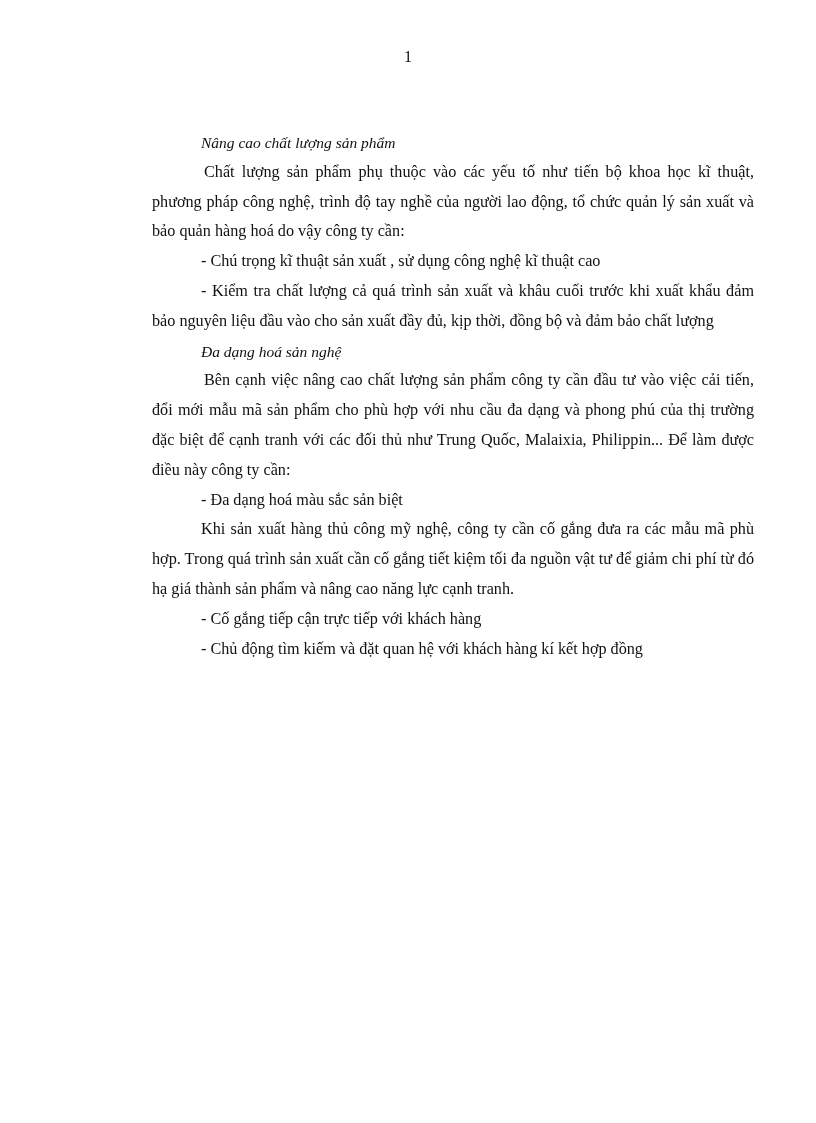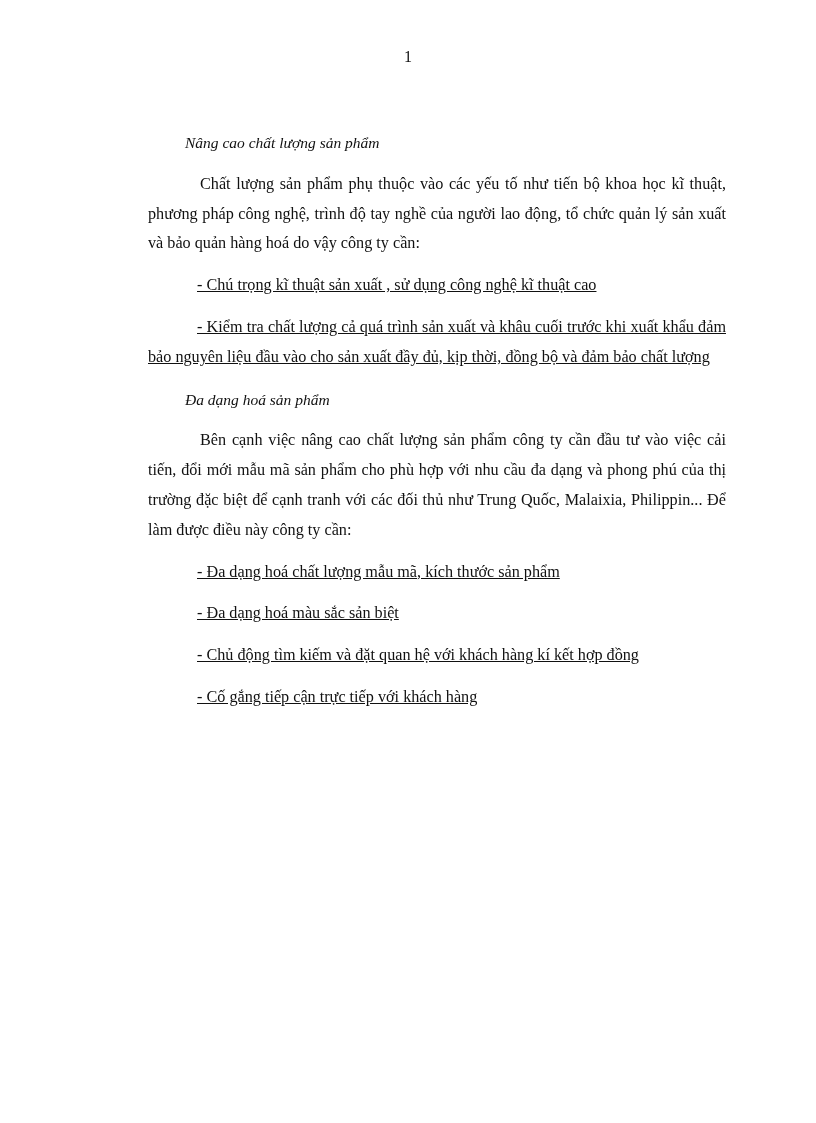--- a/index.html
+++ b/index.html
@@ -1,38 +1,38 @@
 <!DOCTYPE html>
 <html><head>
 <meta charset="utf-8">
 <style>
   html, body { margin: 0; padding: 0; background: #ffffff; }
   body { width: 816px; height: 1123px; position: relative; overflow: hidden;
          font-family: "Liberation Serif", "DejaVu Serif", serif; color: #111; }
   .page-number { position: absolute; top: 48px; left: 0; width: 816px; text-align: center;
                  font-size: 16px; }
-  .content { position: absolute; top: 128px; left: 136px; width: 602px;
+  .content { position: absolute; top: 128px; left: 152px; width: 602px;
              font-size: 16.2px; line-height: 29.8px; }
-  .p { margin: 12px; text-align: justify; }
-  .ind { text-indent: 49px; text-decoration: underline; }
+  .p { margin: 0; text-align: justify; }
+  .ind { text-indent: 49px; }
   .ind2 { text-indent: 52px; }
   .h { margin: 0; font-style: italic; padding-left: 49px; font-size: 15.5px; }
   .last { text-align-last: justify; }
 </style>
 </head>
 <body>
 
 <div class="page-number">1</div>
 
 <div class="content">
   <p class="h">Nâng cao chất lượng sản phẩm</p>
   <p class="p ind2">Chất lượng sản phẩm phụ thuộc vào các yếu tố như tiến bộ khoa học kĩ thuật, phương pháp công nghệ, trình độ tay nghề của người lao động, tổ chức quản lý sản xuất và bảo quản hàng hoá do vậy công ty cần:</p>
   <p class="p ind">- Chú trọng kĩ thuật sản xuất , sử dụng công nghệ kĩ thuật cao</p>
   <p class="p ind">- Kiểm tra chất lượng cả quá trình sản xuất và khâu cuối trước khi xuất khẩu đảm bảo nguyên liệu đầu vào cho sản xuất đầy đủ, kịp thời, đồng bộ và đảm bảo chất lượng</p>
 
-  <p class="h">Đa dạng hoá sản phẩm</p>
+  <p class="h">Đa dạng hoá sản nghệ</p>
   <p class="p ind2">Bên cạnh việc nâng cao chất lượng sản phẩm công ty cần đầu tư vào việc cải tiến, đổi mới mẫu mã sản phẩm cho phù hợp với nhu cầu đa dạng và phong phú của thị trường đặc biệt để cạnh tranh với các đối thủ như Trung Quốc, Malaixia, Philippin... Để làm được điều này công ty cần:</p>
-  <p class="p ind">- Đa dạng hoá chất lượng mẫu mã, kích thước sản phẩm</p>
   <p class="p ind">- Đa dạng hoá màu sắc sản biệt</p>
 
+  <p class="p ind">Khi sản xuất hàng thủ công mỹ nghệ, công ty cần cố gắng đưa ra các mẫu mã phù hợp. Trong quá trình sản xuất cần cố gắng tiết kiệm tối đa nguồn vật tư để giảm chi phí từ đó hạ giá thành sản phẩm và nâng cao năng lực cạnh tranh.</p>
+  <p class="p ind">- Cố gắng tiếp cận trực tiếp với khách hàng</p>
   <p class="p ind">- Chủ động tìm kiếm và đặt quan hệ với khách hàng kí kết hợp đồng</p>
-  <p class="p ind">- Cố gắng tiếp cận trực tiếp với khách hàng</p>
 </div>
 
 </body></html>

